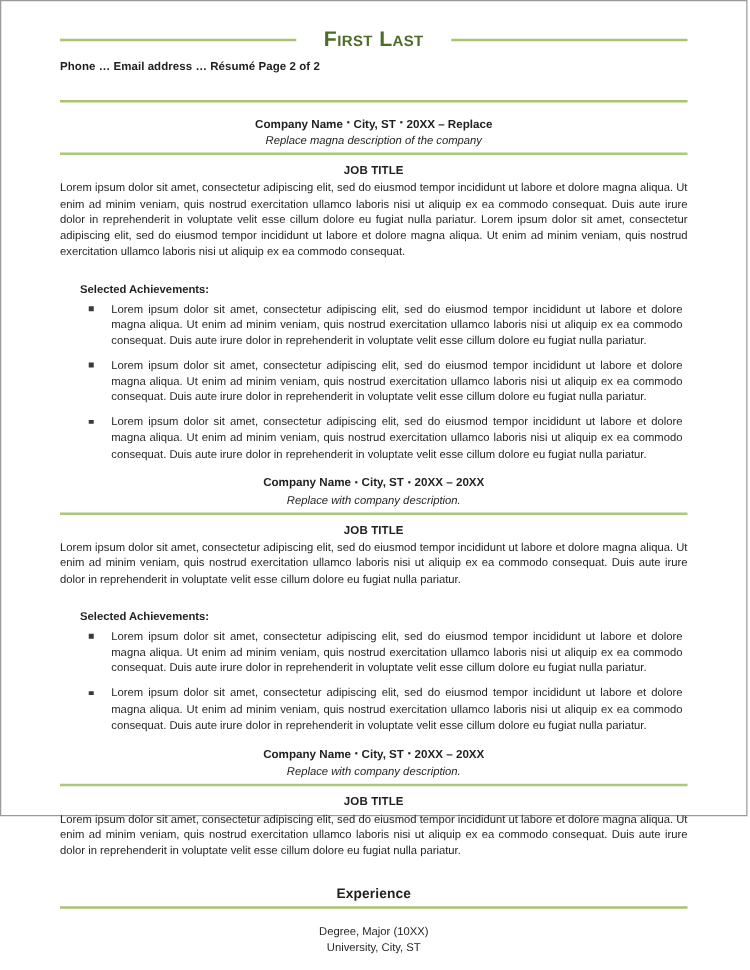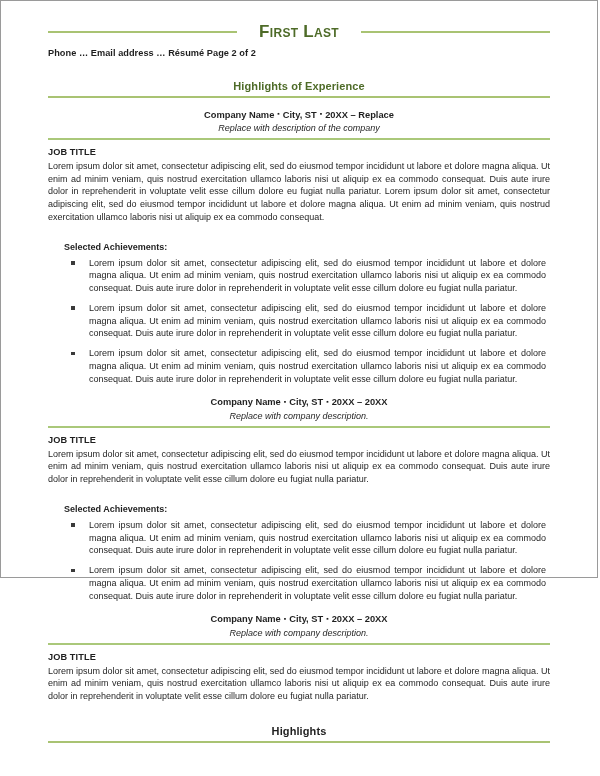--- a/index.html
+++ b/index.html
@@ -11,21 +11,21 @@
     width: 600px;
     height: 776px;
     font-family: "Liberation Sans", sans-serif;
     color: #262626;
     overflow: hidden;
   }
 
   .page {
     position: relative;
     width: 598px;
-    height: 578px;
+    height: 653px;
     box-sizing: border-box;
     border: 1px solid #9a9a9a;
     background: #ffffff;
   }
 
   .inner {
     padding: 0 47px;
   }
 
   
@@ -104,21 +104,21 @@
   .company-desc {
     text-align: center;
     font-size: 9px;
     font-style: italic;
     color: #1f1f1f;
     line-height: 1.35;
     margin-top: 1px;
   }
 
   .job-title {
-    text-align: left;
+    text-align: center;
     font-size: 9.2px;
     font-weight: bold;
     color: #1f1f1f;
     margin-top: 7px;
     letter-spacing: 0.1px;
   }
 
   .body-para {
     text-align: justify;
     font-size: 9px;
@@ -178,28 +178,27 @@
     <div class="header">
       <div class="name-row">
         <div class="name-rule left"></div>
         <div class="full-name">First Last</div>
         <div class="name-rule right"></div>
       </div>
       <div class="contact-line">Phone … Email address … Résumé Page 2 of 2</div>
     </div>
 
     <div class="section">
-      <div class="section-title accent">Highlights of Experience</div>
       <div class="rule"></div>
 
       <div class="company">
         <div class="company-line">
           <span>Company Name</span><span class="sq">▪</span><span>City, ST</span><span class="sq">▪</span><span>20XX – Replace</span>
         </div>
-        <div class="company-desc">Replace with description of the company</div>
+        <div class="company-desc">Replace magna description of the company</div>
         <div class="rule thin"></div>
 
         <div class="job-title">JOB TITLE</div>
         <div class="body-para">Lorem ipsum dolor sit amet, consectetur adipiscing elit, sed do eiusmod tempor incididunt ut labore et dolore magna aliqua. Ut enim ad minim veniam, quis nostrud exercitation ullamco laboris nisi ut aliquip ex ea commodo consequat. Duis aute irure dolor in reprehenderit in voluptate velit esse cillum dolore eu fugiat nulla pariatur. Lorem ipsum dolor sit amet, consectetur adipiscing elit, sed do eiusmod tempor incididunt ut labore et dolore magna aliqua. Ut enim ad minim veniam, quis nostrud exercitation ullamco laboris nisi ut aliquip ex ea commodo consequat.</div>
 
         <div class="ach-title">Selected Achievements:</div>
         <ul class="ach-list">
           <li class="ach-item">
             <span class="ach-bullet"></span>
             <span>Lorem ipsum dolor sit amet, consectetur adipiscing elit, sed do eiusmod tempor incididunt ut labore et dolore magna aliqua. Ut enim ad minim veniam, quis nostrud exercitation ullamco laboris nisi ut aliquip ex ea commodo consequat. Duis aute irure dolor in reprehenderit in voluptate velit esse cillum dolore eu fugiat nulla pariatur.</span>
@@ -244,18 +243,22 @@
         </div>
         <div class="company-desc">Replace with company description.</div>
         <div class="rule thin"></div>
 
         <div class="job-title">JOB TITLE</div>
         <div class="body-para">Lorem ipsum dolor sit amet, consectetur adipiscing elit, sed do eiusmod tempor incididunt ut labore et dolore magna aliqua. Ut enim ad minim veniam, quis nostrud exercitation ullamco laboris nisi ut aliquip ex ea commodo consequat. Duis aute irure dolor in reprehenderit in voluptate velit esse cillum dolore eu fugiat nulla pariatur.</div>
       </div>
     </div>
 
     <div class="section">
-      <div class="section-title plain">Highlights</div>
+      <div class="section-title plain">Experience</div>
       <div class="rule"></div>
+      <div class="edu-body">
+        <div>Degree, Major (10XX)</div>
+        <div>University, City, ST</div>
+      </div>
     </div>
 
   </div>
 </div>
 
 </body></html>

